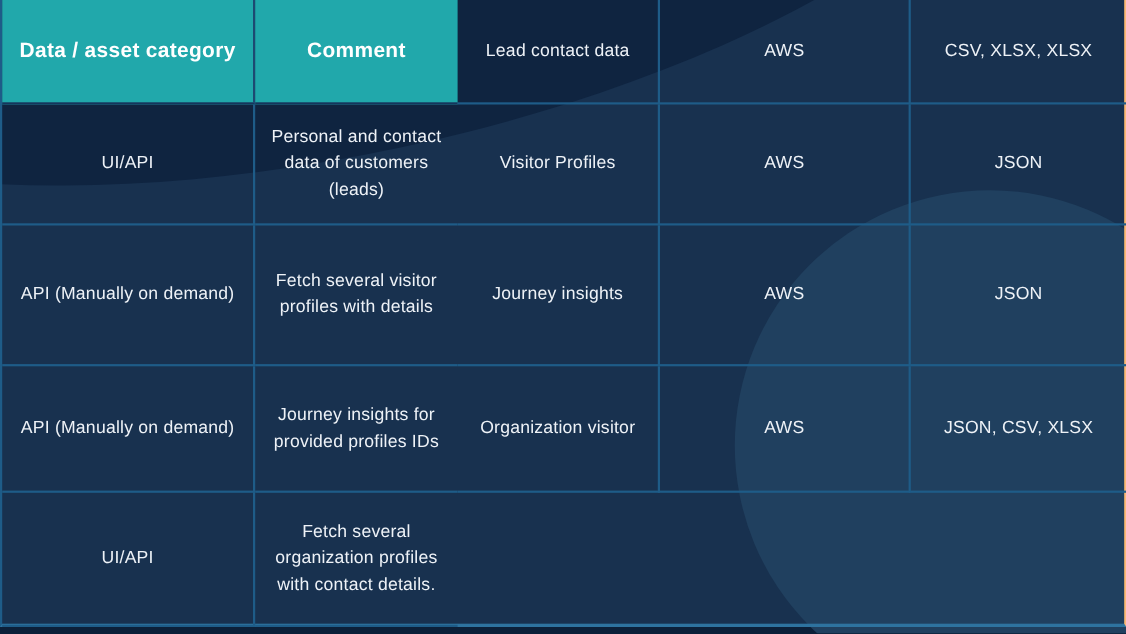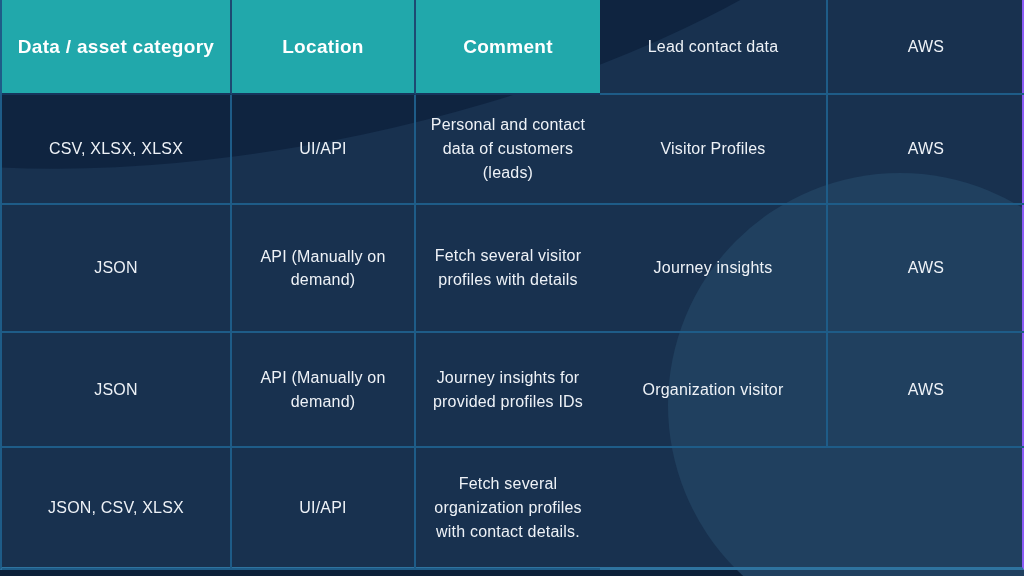--- a/index.html
+++ b/index.html
@@ -12,21 +12,21 @@
   }
   .bg-svg{position:absolute;left:0;top:0;width:1024px;height:576px;display:block;}
   .table-grid{
     position:absolute;left:0;top:0;
     width:1024px;height:570px;
     display:grid;
     grid-template-columns:230px 184px 184px 228px 198px;
     grid-template-rows:95px 110px 128px 115px 122px;
     box-sizing:border-box;
     border-left:2px solid #1e5c88;
-    border-right:2px solid #8b5cf6;
+    border-right:2px solid #fdba74;
     border-bottom:3px solid #2e739f;
   }
   .cell{
     box-sizing:border-box;
     display:flex;align-items:center;justify-content:center;
     text-align:center;
     padding:6px 14px;
     color:#eef2f7;
     font-size:16px;line-height:1.45;letter-spacing:0.2px;
     border-right:2px solid #1e5c88;
@@ -53,21 +53,20 @@
   <svg class="bg-svg" viewBox="0 0 1024 576" aria-hidden="true">
     <rect x="0" y="0" width="1024" height="576" fill="#0c2039"></rect>
     <rect x="0" y="0" width="1024" height="570" fill="#18314f"></rect>
     <ellipse cx="310" cy="-115" rx="650" ry="255" transform="rotate(-12 310 -115)" fill="#0f2440"></ellipse>
     <circle cx="900" cy="405" r="232" fill="#20405f"></circle>
   </svg>
 
   <div class="table-grid">
 
     <div class="cell head">Data / asset category</div>
-    <div class="cell head">Location</div>
     <div class="cell head lastcol">Comment</div>
 
     <div class="cell">Lead contact data</div>
     <div class="cell">AWS</div>
     <div class="cell">CSV, XLSX, XLSX</div>
     <div class="cell">UI/API</div>
     <div class="cell comment lastcol">Personal and contact data of customers (leads)</div>
 
     <div class="cell">Visitor Profiles</div>
     <div class="cell">AWS</div>

